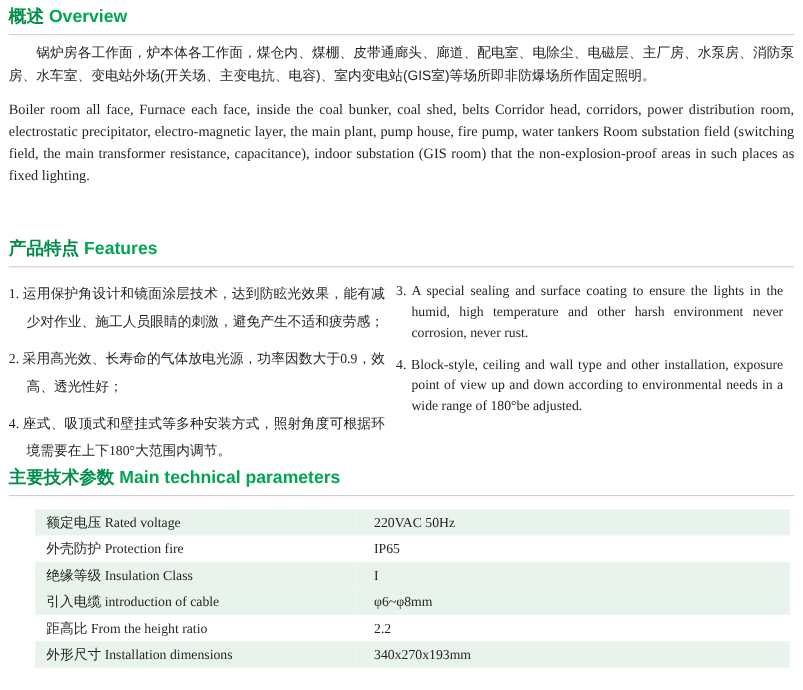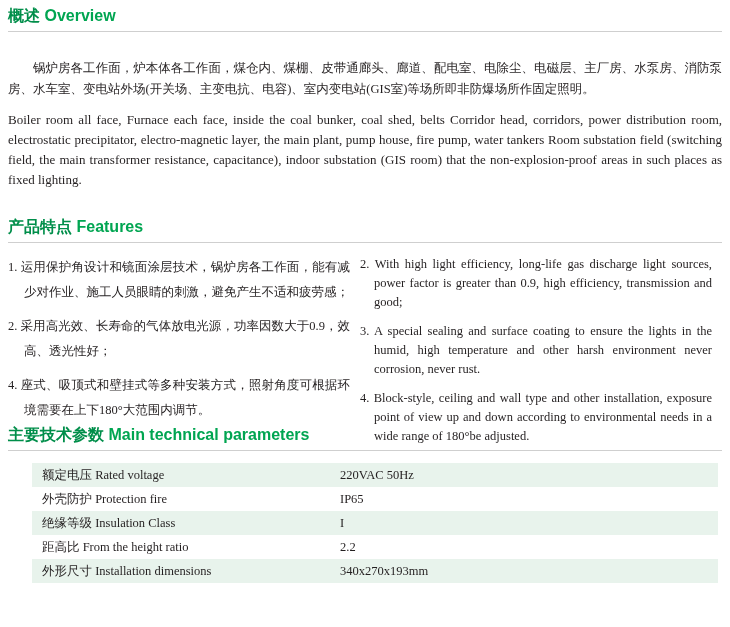--- a/index.html
+++ b/index.html
@@ -50,26 +50,26 @@
   }
 
   
   #overview-block {
     position: absolute;
     left: 8px;
     top: 6px;
     width: 714px;
   }
   .para-cn {
-    font-family: Liberation Serif, serif;
+    font-family: Liberation Sans, sans-serif;
     font-size: 12.5px;
     line-height: 21px;
     color: #231f20;
     text-indent: 25px;
-    margin: 26px 0 0 0;
+    margin: 6px 0 0 0;
     text-align: justify;
   }
   .para-en {
     font-family: "Liberation Serif", serif;
     font-size: 13px;
     line-height: 20px;
     color: #231f20;
     margin: 10px 0 0 0;
     text-align: justify;
   }
@@ -189,28 +189,27 @@
   <div id="features-block">
     <div class="section-heading">
       <span class="cn">产品特点</span>
       <span class="en">Features</span>
     </div>
     <hr class="heading-rule">
 
     <div class="features-cols">
       <div class="col-cn">
         <ol class="list-cn">
-          <li><span class="num">1.</span> <span>运用保护角设计和镜面涂层技术，锅炉房各工作面，能有减少对作业、施工人员眼睛的刺激，避免产生不适和疲劳感；</span></li>
+          <li><span class="num">1.</span> <span>运用保护角设计和镜面涂层技术，达到防眩光效果，能有减少对作业、施工人员眼睛的刺激，避免产生不适和疲劳感；</span></li>
           <li><span class="num">2.</span> <span>采用高光效、长寿命的气体放电光源，功率因数大于0.9，效高、透光性好；</span></li>
           <li><span class="num">4.</span> <span>座式、吸顶式和壁挂式等多种安装方式，照射角度可根据环境需要在上下180°大范围内调节。</span></li>
         </ol>
       </div>
       <div class="col-en">
         <ol class="list-en">
-          <li><span class="num">2.</span> <span>With high light efficiency, long-life gas discharge light sources, power factor is greater than 0.9, high efficiency, transmission and good;</span></li>
           <li><span class="num">3.</span> <span>A special sealing and surface coating to ensure the lights in the humid, high temperature and other harsh environment never corrosion, never rust.</span></li>
           <li><span class="num">4.</span> <span>Block-style, ceiling and wall type and other installation, exposure point of view up and down according to environmental needs in a wide range of 180°be adjusted.</span></li>
         </ol>
       </div>
     </div>
   </div>
 
   <div id="params-block">
     <div class="section-heading">
       <span class="cn">主要技术参数</span>
@@ -234,20 +233,27 @@
           </td>
           <td class="value">IP65</td>
         </tr>
         <tr class="shaded">
           <td class="label">
             <span class="cnlabel">绝缘等级</span>
             <span class="enlabel">Insulation Class</span>
           </td>
           <td class="value">I</td>
         </tr>
+        <tr class="shaded">
+          <td class="label">
+            <span class="cnlabel">引入电缆</span>
+            <span class="enlabel">introduction of cable</span>
+          </td>
+          <td class="value">φ6~φ8mm</td>
+        </tr>
         <tr class="plain">
           <td class="label">
             <span class="cnlabel">距高比</span>
             <span class="enlabel">From the height ratio</span>
           </td>
           <td class="value">2.2</td>
         </tr>
         <tr class="shaded">
           <td class="label">
             <span class="cnlabel">外形尺寸</span>

